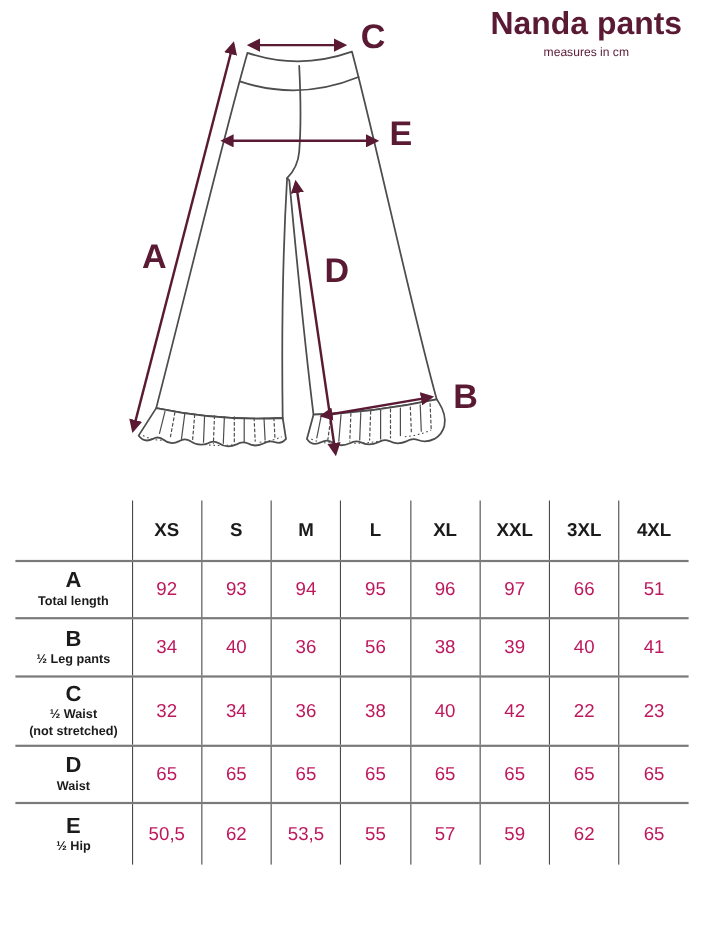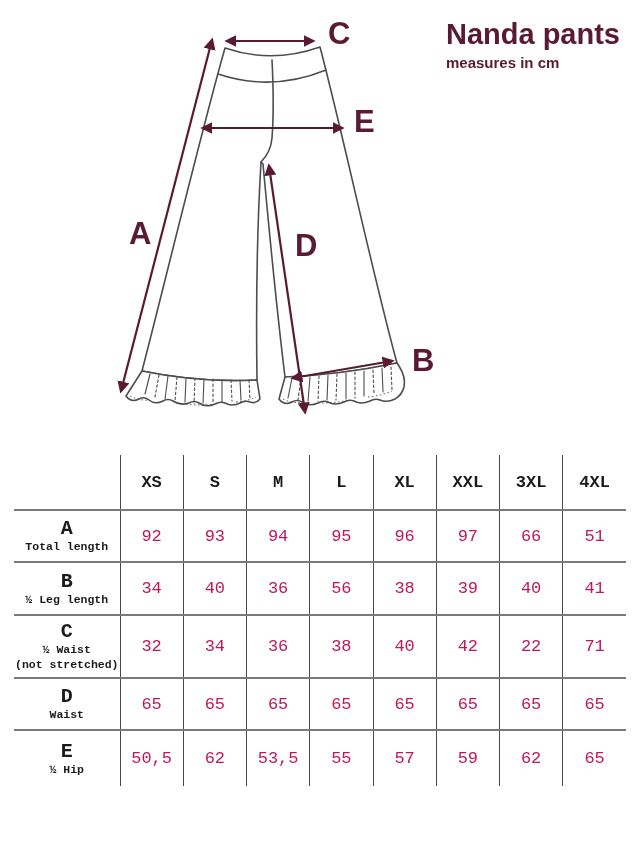--- a/index.html
+++ b/index.html
@@ -18,26 +18,26 @@
   .pants-line{stroke:var(--ink);stroke-width:1.6;fill:none;stroke-linecap:round;stroke-linejoin:round;}
   .pants-panel{stroke:var(--ink);stroke-width:1.6;fill:#ffffff;stroke-linecap:round;stroke-linejoin:round;}
   .gather{stroke:var(--ink);stroke-width:1.1;fill:none;stroke-linecap:round;}
   .gather.dash{stroke-dasharray:2.5 2.5;}
   .stitch{stroke:var(--ink);stroke-width:1;fill:none;stroke-dasharray:1.5 2.5;}
   .arrow{stroke:var(--accent);stroke-width:2.2;fill:none;}
   .ah{fill:var(--accent);}
   .marker-letter{position:absolute;font-size:31px;font-weight:700;color:var(--accent);line-height:1;}
 
   
-  .brand{position:absolute;top:20px;right:20px;text-align:left;color:var(--accent);}
+  .brand{position:absolute;top:8px;right:20px;text-align:center;color:var(--accent);}
   .brand-title{font-size:29px;font-weight:700;line-height:1;}
-  .brand-sub{font-size:15px;font-weight:700;margin-top:5px;}
+  .brand-sub{font-size:11px;font-weight:400;margin-top:5px;}
 
   
-  .size-table{border-collapse:collapse;table-layout:fixed;width:612px;margin-left:14px;font-family:Liberation Mono, monospace;}
+  .size-table{border-collapse:collapse;table-layout:fixed;width:612px;margin-left:14px;}
   .size-table th,.size-table td{padding:0;text-align:center;vertical-align:middle;}
   .size-table tr > *:not(:first-child){border-left:1.6px solid var(--rule-v);}
   .size-table thead tr{border-bottom:2px solid var(--rule-h);height:55px;}
   .size-table tbody tr:not(:last-child){border-bottom:2px solid var(--rule-h);}
   .size-table tbody tr:nth-child(1){height:52px;}
   .size-table tbody tr:nth-child(2){height:53px;}
   .size-table tbody tr:nth-child(3){height:63px;}
   .size-table tbody tr:nth-child(4){height:52px;}
   .size-table tbody tr:nth-child(5){height:56px;}
   .size-h{font-size:17px;font-weight:700;color:#1b1b1b;}
@@ -152,21 +152,21 @@
           <td class="val">94</td>
           <td class="val">95</td>
           <td class="val">96</td>
           <td class="val">97</td>
           <td class="val">66</td>
           <td class="val">51</td>
         </tr>
         <tr>
           <th class="row-label">
             <span class="letter">B</span>
-            <span class="sub">½ Leg length</span>
+            <span class="sub">½ Leg pants</span>
           </th>
           <td class="val">34</td>
           <td class="val">40</td>
           <td class="val">36</td>
           <td class="val">56</td>
           <td class="val">38</td>
           <td class="val">39</td>
           <td class="val">40</td>
           <td class="val">41</td>
         </tr>
@@ -176,21 +176,21 @@
             <span class="sub">½ Waist</span>
             <span class="sub">(not stretched)</span>
           </th>
           <td class="val">32</td>
           <td class="val">34</td>
           <td class="val">36</td>
           <td class="val">38</td>
           <td class="val">40</td>
           <td class="val">42</td>
           <td class="val">22</td>
-          <td class="val">71</td>
+          <td class="val">23</td>
         </tr>
         <tr>
           <th class="row-label">
             <span class="letter">D</span>
             <span class="sub">Waist</span>
           </th>
           <td class="val">65</td>
           <td class="val">65</td>
           <td class="val">65</td>
           <td class="val">65</td>

